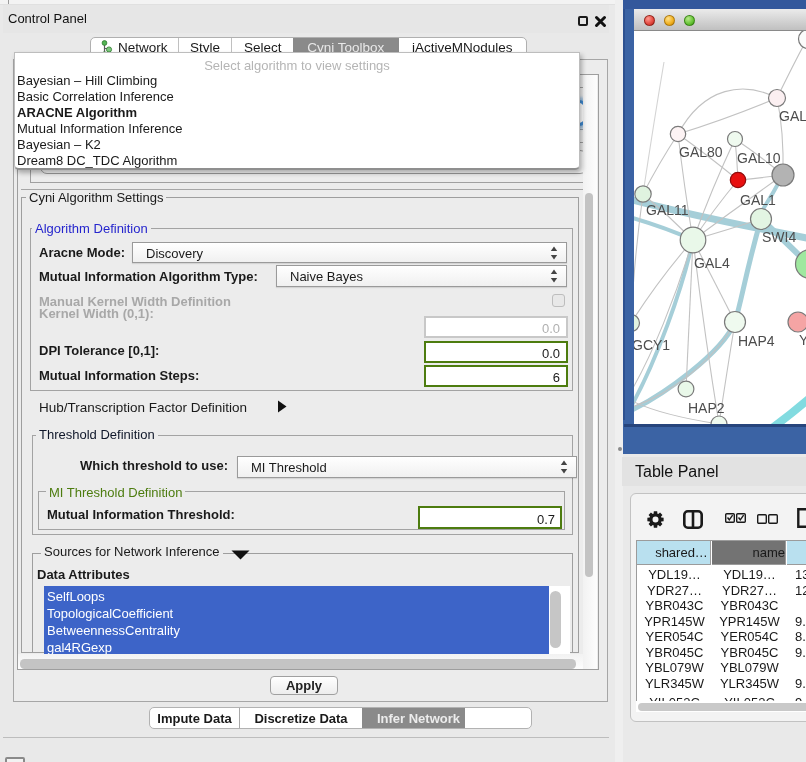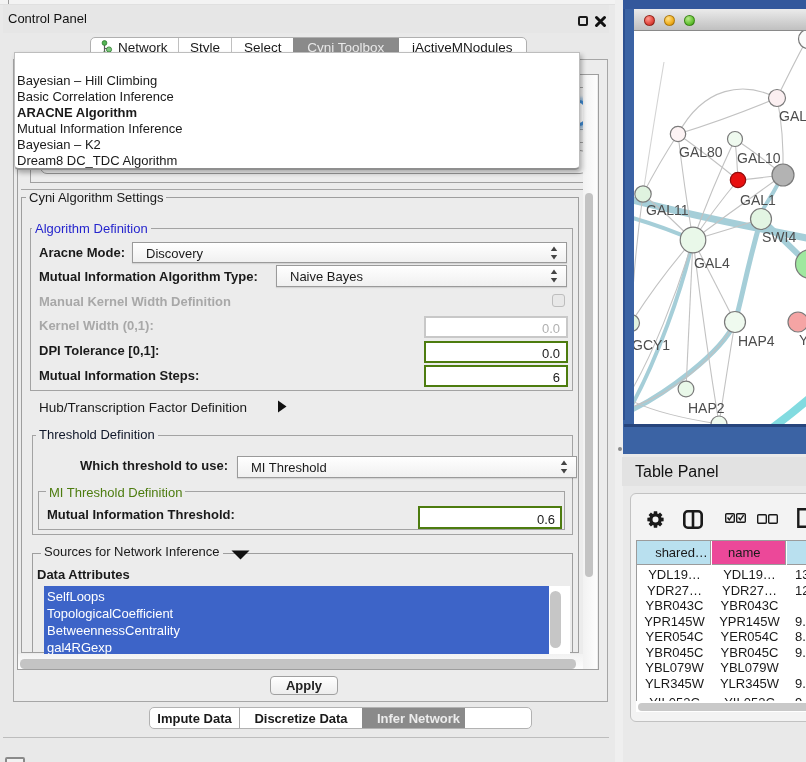--- a/index.html
+++ b/index.html
@@ -78,21 +78,21 @@
     <span class="ct">Naive Bayes</span>
     <svg class="arr" width="8" height="14" viewBox="0 0 8 14">
         <path d="M4 0.5 L7.2 5 L0.8 5 Z" fill="#444"></path>
         <path d="M4 13.5 L0.8 9 L7.2 9 Z" fill="#444"></path>
       </svg>
   </div>
 
   <div class="abs bold" style="left:39px;top:294px;color:#a8a8a8;">Manual Kernel Width Definition</div>
   <div class="abs" style="left:552px;top:294px;width:13px;height:13px;border:1px solid #bdbdbd;border-radius:3px;background:#e8e8e8;"></div>
 
-  <div class="abs bold" style="left:39px;top:318px;color:#a8a8a8;">Kernel Width (0,1):</div>
+  <div class="abs bold" style="left:39px;top:306px;color:#a8a8a8;">Kernel Width (0,1):</div>
   <div class="field" style="left:424px;top:316px;width:144px;height:22px;border-color:#c8c8c8;color:#b0b0b0;padding:3px 6px 0 0;">0.0</div>
 
   <div class="abs bold" style="left:39px;top:343px;">DPI Tolerance [0,1]:</div>
   <div class="field" style="left:424px;top:341px;width:144px;height:22px;padding:3px 6px 0 0;">0.0</div>
 
   <div class="abs bold" style="left:39px;top:368px;">Mutual Information Steps:</div>
   <div class="field" style="left:424px;top:365px;width:144px;height:22px;padding:3px 6px 0 0;">6</div>
 
   <div class="abs" style="left:39px;top:400px;font-size:13.5px;">Hub/Transcription Factor Definition</div>
   <svg class="abs" style="left:277px;top:400px;" width="10" height="13" viewBox="0 0 10 13">
@@ -108,21 +108,21 @@
     <svg class="arr" width="8" height="14" viewBox="0 0 8 14">
         <path d="M4 0.5 L7.2 5 L0.8 5 Z" fill="#444"></path>
         <path d="M4 13.5 L0.8 9 L7.2 9 Z" fill="#444"></path>
       </svg>
   </div>
 
   <div class="gbox" style="left:38px;top:491px;width:527px;height:39px;border-color:#a3a3a3;"></div>
   <div class="glabel" style="left:46px;top:486px;color:#4d7c0f;">MI Threshold Definition</div>
 
   <div class="abs bold" style="left:47px;top:507px;">Mutual Information Threshold:</div>
-  <div class="field" style="left:418px;top:506px;width:144px;height:23px;padding:4px 5px 0 0;">0.6</div>
+  <div class="field" style="left:418px;top:506px;width:144px;height:23px;padding:4px 5px 0 0;">0.7</div>
 
   <div class="gbox" style="left:32px;top:553px;width:541px;height:100px;"></div>
   <div class="glabel" style="left:41px;top:545px;">Sources for Network Inference</div>
   <svg class="abs" style="left:231px;top:550px;" width="19" height="10" viewBox="0 0 19 10">
       <path d="M0.5 0.5 L18.5 0.5 L9.5 9.5 Z" fill="#111"></path>
     </svg>
 
   <div class="abs bold" style="left:37px;top:567px;">Data Attributes</div>
   <div class="abs" style="left:44px;top:586px;width:526px;height:68px;background:#fff;overflow:hidden;">
     <div style="position:absolute;left:0;top:0;width:505px;height:68px;background:#3d64c8;color:#fff;padding:2px 0 0 3px;line-height:17px;">SelfLoops<br>TopologicalCoefficient<br>BetweennessCentrality<br>gal4RGexp</div>
@@ -141,20 +141,21 @@
 <div class="abs" style="left:149px;top:707px;width:383px;height:22px;background:#fff;border:1px solid #b2b2b2;border-radius:5px;overflow:hidden;display:flex;font-weight:bold;">
   <div style="width:90px;border-right:1px solid #a8a8a8;display:flex;align-items:center;justify-content:center;">Impute Data</div>
   <div style="width:122px;display:flex;align-items:center;justify-content:center;">Discretize Data</div>
   <div style="width:103px;background:#8a8a8a;color:#ececec;display:flex;align-items:center;justify-content:center;padding-left:10px;">Infer Network</div>
 </div>
 
 <div class="abs" style="left:3px;top:737px;width:606px;height:1px;background:#bdbdbd;"></div>
 <div class="abs" style="left:5px;top:757px;width:20px;height:10px;border:2px solid #8a8a8a;border-radius:2px;background:#f2f2f2;"></div>
 
 <div class="abs" id="popup" style="left:14px;top:52px;width:566px;height:118px;background:#fff;border:1px solid #bdbdbd;border-bottom:2px solid #8f8f8f;border-radius:0 0 5px 5px;box-shadow:2px 3px 5px rgba(0,0,0,0.3);">
+  <div style="position:absolute;top:5px;left:0;width:100%;text-align:center;color:#b5b5b5;">Select algorithm to view settings</div>
   <div style="position:absolute;top:20px;left:2px;line-height:16.1px;">Bayesian – Hill Climbing<br>Basic Correlation Inference<br><span class="bold">ARACNE Algorithm</span><br>Mutual Information Inference<br>Bayesian – K2<br>Dream8 DC_TDC Algorithm</div>
 </div>
 
 <div class="abs" style="left:615px;top:0;width:8px;height:762px;background:#efefef;"></div>
 <div class="abs" id="netwin" style="left:623px;top:0;width:183px;height:454px;background:#3b63a4;">
     <div style="position:absolute;left:0;top:0;width:2px;height:454px;background:#2e5190;"></div>
     <div style="position:absolute;left:0;top:420px;width:183px;height:34px;background:#3b63a4;"></div>
   <div style="position:absolute;left:0;top:0;width:100%;height:9px;background:#33589c;"></div>
   <div style="position:absolute;left:1px;top:424px;width:182px;height:3px;background:#27457c;z-index:3;"></div>
   <div style="position:absolute;left:11px;top:9px;width:172px;height:22px;background:linear-gradient(#ebebeb,#c0c0c0);border-bottom:1px solid #8a8a8a;z-index:2;">
@@ -257,21 +258,21 @@
     <svg style="position:absolute;left:126px;top:20px;" width="21" height="10" viewBox="0 0 21 10">
       <rect x="0.7" y="0.7" width="8.6" height="8.6" rx="1" fill="none" stroke="#1a1a1a" stroke-width="1.4"></rect>
       <rect x="11.7" y="0.7" width="8.6" height="8.6" rx="1" fill="none" stroke="#1a1a1a" stroke-width="1.4"></rect>
     </svg>
     <svg style="position:absolute;left:166px;top:14px;" width="16" height="20" viewBox="0 0 16 20">
       <path d="M1.3 1.3 L10 1.3 L14.7 6 L14.7 18.7 L1.3 18.7 Z" fill="none" stroke="#1a1a1a" stroke-width="2.4"></path>
     </svg>
   </div>
   <div id="table" style="position:absolute;left:5px;top:46px;width:195px;height:172px;border:1px solid #9b9b9b;border-right:none;overflow:hidden;background:#fff;">
     <div style="position:absolute;left:0;top:0;height:24px;width:74px;background:#b9e0ef;border-right:1px solid #9b9b9b;border-bottom:1px solid #9b9b9b;text-align:center;line-height:23px;"><span style="padding-left:16px;">shared…</span></div>
-    <div style="position:absolute;left:75px;top:0;height:24px;width:74px;background:#ec4899;border-right:1px solid #9b9b9b;border-bottom:1px solid #9b9b9b;text-align:left;line-height:23px;"><span style="padding-left:16px;">name</span></div>
+    <div style="position:absolute;left:75px;top:0;height:24px;width:74px;background:#737373;border-right:1px solid #9b9b9b;border-bottom:1px solid #9b9b9b;text-align:right;line-height:23px;"><span style="padding-left:16px;">name</span></div>
     <div style="position:absolute;left:150px;top:0;height:24px;width:45px;background:#b9e0ef;border-bottom:1px solid #9b9b9b;"></div>
     <div id="rows" style="position:absolute;left:0;top:26px;width:195px;">
       <div class="trow"><span>YDL19…</span><span>YDL19…</span><i>13</i></div>
       <div class="trow"><span>YDR27…</span><span>YDR27…</span><i>12</i></div>
       <div class="trow"><span>YBR043C</span><span>YBR043C</span><i></i></div>
       <div class="trow"><span>YPR145W</span><span>YPR145W</span><i>9.</i></div>
       <div class="trow"><span>YER054C</span><span>YER054C</span><i>8.</i></div>
       <div class="trow"><span>YBR045C</span><span>YBR045C</span><i>9.</i></div>
       <div class="trow"><span>YBL079W</span><span>YBL079W</span><i></i></div>
       <div class="trow"><span>YLR345W</span><span>YLR345W</span><i>9.</i></div>

